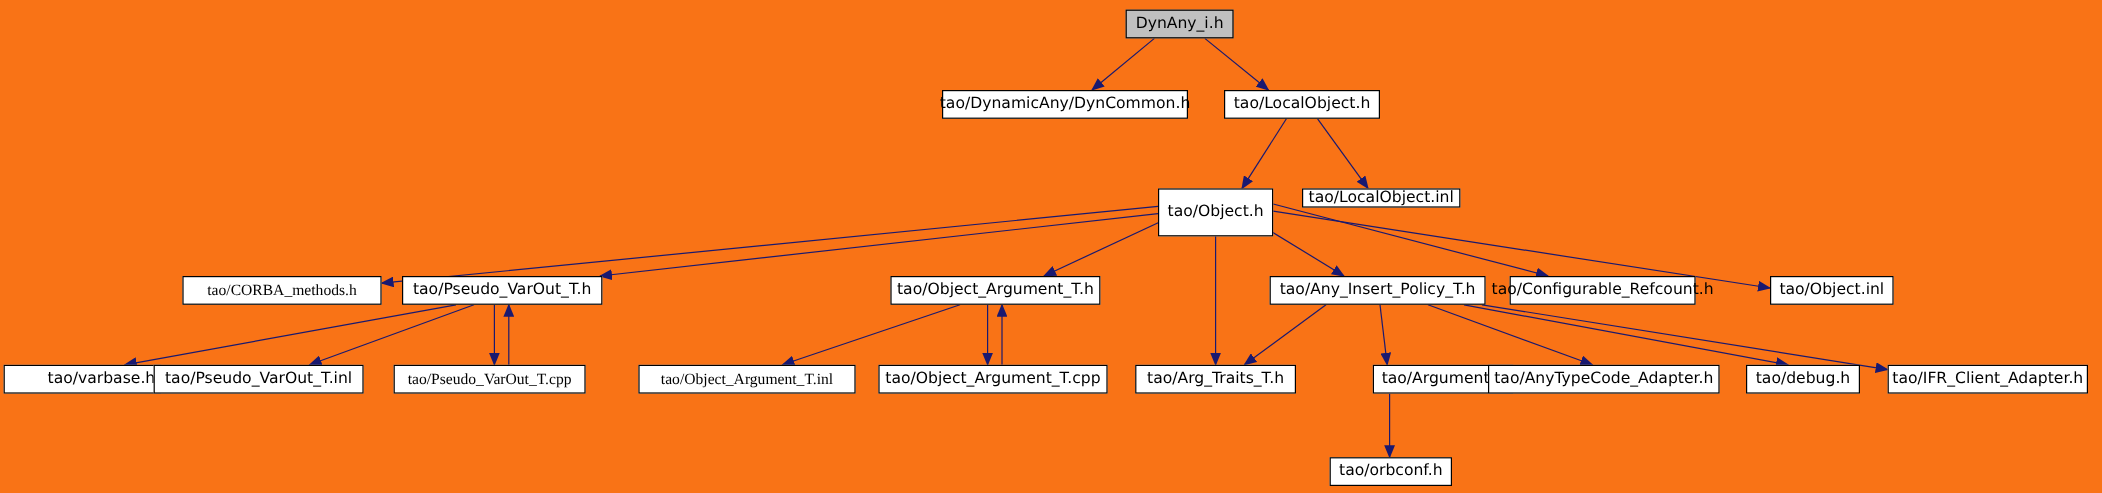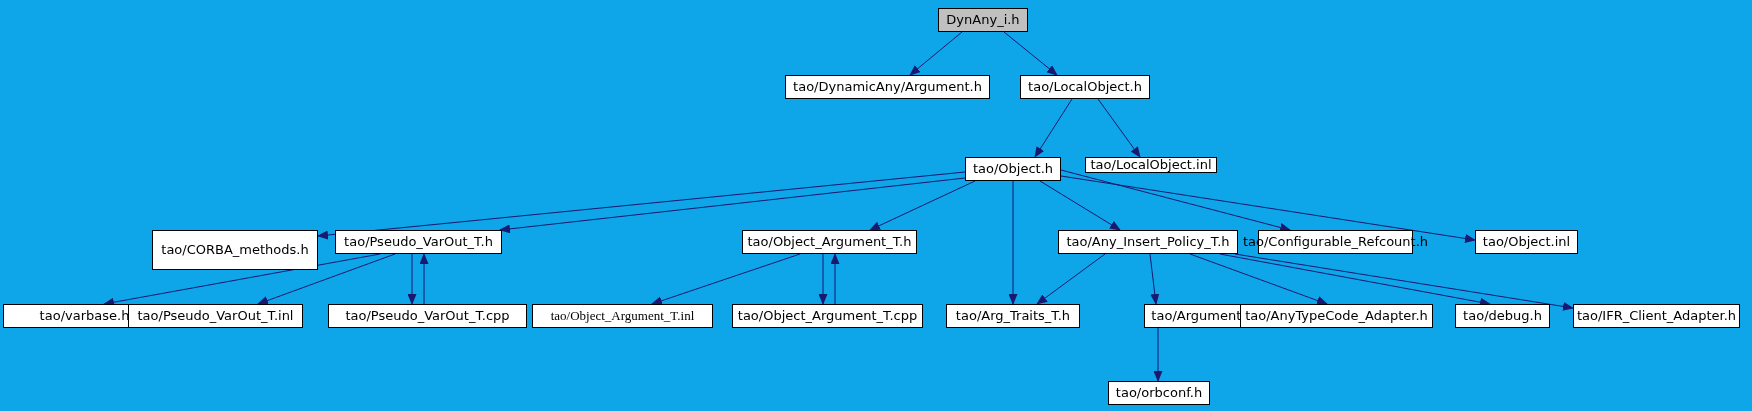--- a/index.html
+++ b/index.html
@@ -4,21 +4,21 @@
 <style>
   html, body {
     margin: 0;
     padding: 0;
     background: #ffffff;
   }
   #graph-canvas {
     position: relative;
     width: 1752px;
     height: 411px;
-    background: #0ea5e9;
+    background: #f97316;
     font-family: "DejaVu Sans", "Liberation Sans", sans-serif;
     overflow: hidden;
   }
   #edge-layer {
     position: absolute;
     left: 0;
     top: 0;
     width: 1752px;
     height: 411px;
   }
@@ -74,33 +74,33 @@
         <line x1="1105" y1="254" x2="1037" y2="304" stroke="#191970" stroke-width="1" marker-end="url(#arrowhead)"></line>
         <line x1="1150" y1="254" x2="1156" y2="304" stroke="#191970" stroke-width="1" marker-end="url(#arrowhead)"></line>
         <line x1="1190" y1="254" x2="1327" y2="304" stroke="#191970" stroke-width="1" marker-end="url(#arrowhead)"></line>
         <line x1="1220" y1="254" x2="1490" y2="304" stroke="#191970" stroke-width="1" marker-end="url(#arrowhead)"></line>
         <line x1="1235" y1="254" x2="1573" y2="308" stroke="#191970" stroke-width="1" marker-end="url(#arrowhead)"></line>
         <line x1="1158" y1="328" x2="1158" y2="381" stroke="#191970" stroke-width="1" marker-end="url(#arrowhead)"></line>
       </g>
   </svg>
   <div id="node-layer">
       <div class="node root" style="left: 938px; top: 8px; width: 90px; height: 24px;">DynAny_i.h</div>
-      <div class="node" style="left: 785px; top: 75px; width: 205px; height: 24px;">tao/DynamicAny/Argument.h</div>
+      <div class="node" style="left: 785px; top: 75px; width: 205px; height: 24px;">tao/DynamicAny/DynCommon.h</div>
       <div class="node" style="left: 1020px; top: 75px; width: 130px; height: 24px;">tao/LocalObject.h</div>
-      <div class="node" style="left: 965px; top: 157px; width: 96px; height: 24px;">tao/Object.h</div>
+      <div class="node" style="left: 965px; top: 157px; width: 96px; height: 40px;">tao/Object.h</div>
       <div class="node" style="left: 1085px; top: 157px; width: 132px; height: 16px;">tao/LocalObject.inl</div>
-      <div class="node" style="left: 152px; top: 230px; width: 166px; height: 40px;">tao/CORBA_methods.h</div>
+      <div class="node" style="left: 152px; top: 230px; width: 166px; height: 24px; font-family: Liberation Serif, serif;">tao/CORBA_methods.h</div>
       <div class="node" style="left: 335px; top: 230px; width: 167px; height: 24px;">tao/Pseudo_VarOut_T.h</div>
       <div class="node" style="left: 742px; top: 230px; width: 175px; height: 24px;">tao/Object_Argument_T.h</div>
       <div class="node" style="left: 1058px; top: 230px; width: 180px; height: 24px;">tao/Any_Insert_Policy_T.h</div>
       <div class="node" style="left: 1258px; top: 230px; width: 155px; height: 24px;">tao/Configurable_Refcount.h</div>
       <div class="node" style="left: 1475px; top: 230px; width: 103px; height: 24px;">tao/Object.inl</div>
       <div class="node" style="left: 3px; top: 304px; width: 131px; height: 24px; padding-left: 32px;">tao/varbase.h</div>
       <div class="node" style="left: 128px; top: 304px; width: 175px; height: 24px;">tao/Pseudo_VarOut_T.inl</div>
-      <div class="node" style="left: 328px; top: 304px; width: 199px; height: 24px;">tao/Pseudo_VarOut_T.cpp</div>
+      <div class="node" style="left: 328px; top: 304px; width: 160px; height: 24px; font-family: Liberation Serif, serif;">tao/Pseudo_VarOut_T.cpp</div>
       <div class="node" style="left: 532px; top: 304px; width: 181px; height: 24px; font-family: Liberation Serif, serif;">tao/Object_Argument_T.inl</div>
       <div class="node" style="left: 732px; top: 304px; width: 191px; height: 24px;">tao/Object_Argument_T.cpp</div>
       <div class="node" style="left: 946px; top: 304px; width: 134px; height: 24px;">tao/Arg_Traits_T.h</div>
       <div class="node" style="left: 1100px; top: 304px; width: 117px; height: 24px; margin-left: 44px;">tao/Argument.h</div>
       <div class="node" style="left: 1240px; top: 304px; width: 193px; height: 24px;">tao/AnyTypeCode_Adapter.h</div>
       <div class="node" style="left: 1455px; top: 304px; width: 95px; height: 24px;">tao/debug.h</div>
       <div class="node" style="left: 1573px; top: 304px; width: 167px; height: 24px;">tao/IFR_Client_Adapter.h</div>
       <div class="node" style="left: 1108px; top: 381px; width: 102px; height: 24px;">tao/orbconf.h</div>
     </div>
 </div>

